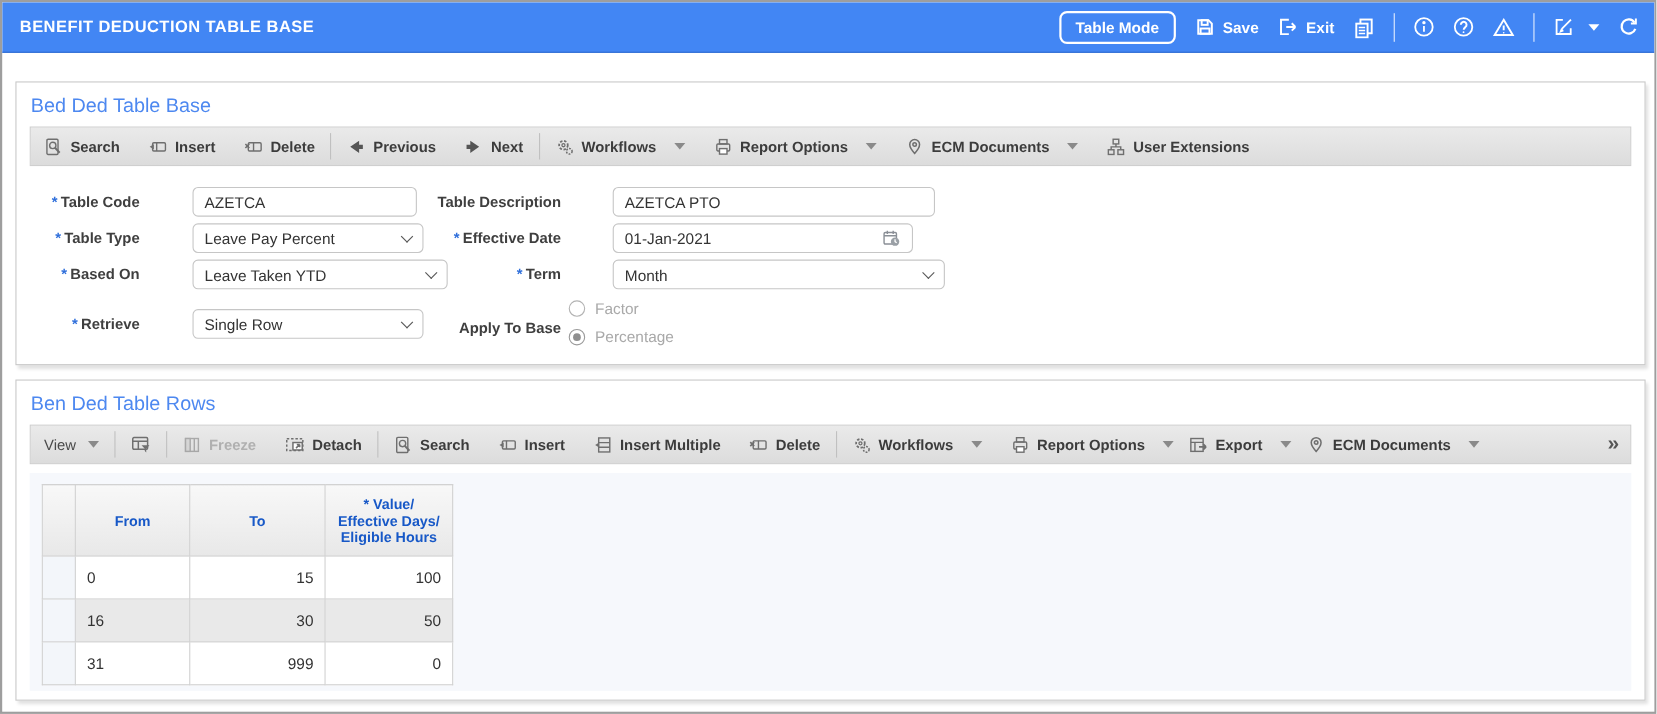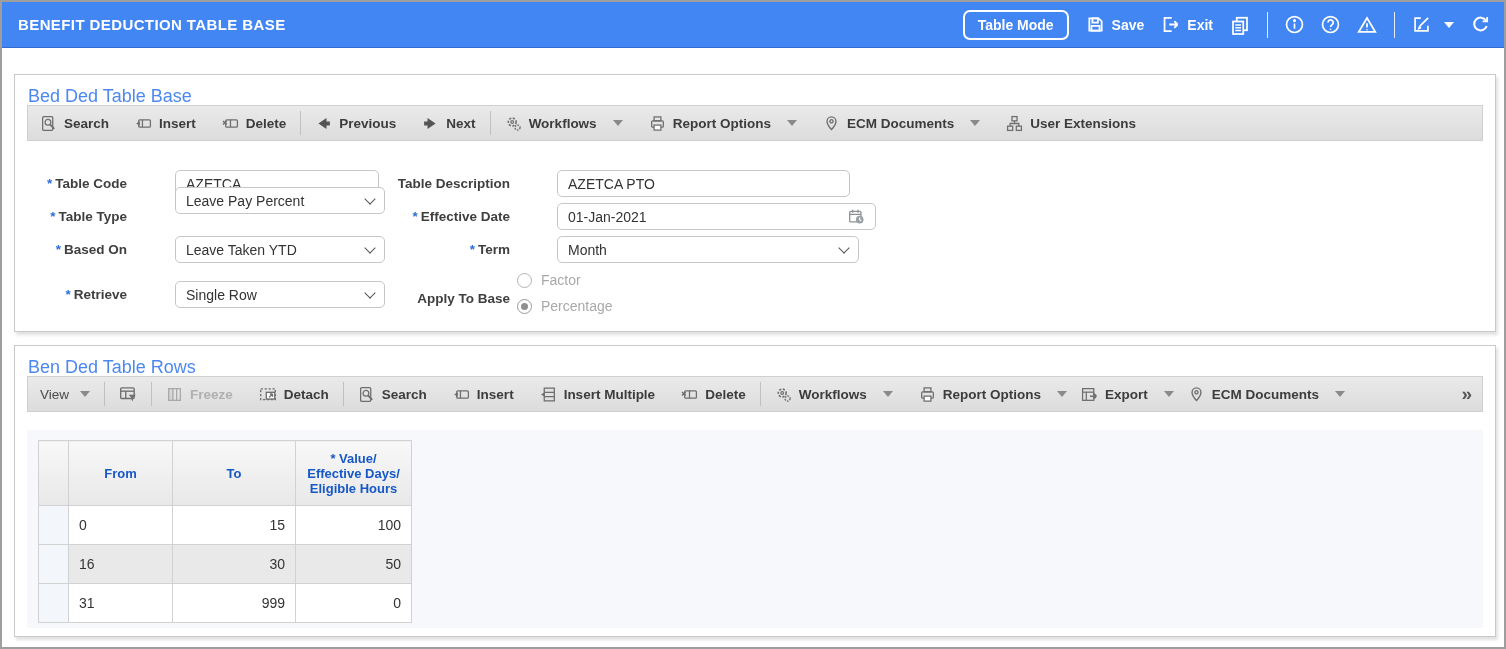--- a/index.html
+++ b/index.html
@@ -18,21 +18,21 @@
   .hdr-divider { width:1px; height:26px; background:rgba(255,255,255,.85); }
   .ic { display:block; }
 
   
   .panel { position:absolute; left:12px; width:1482px; background:#fff; border:1px solid #c9c9c9;
            box-shadow:2px 3px 3px rgba(0,0,0,.12); }
   #panel-base { top:72px; height:258px; }
   #panel-rows { top:343px; height:292px; }
   .panel-title { position:absolute; left:13px; top:11px; font-size:18px; color:#4d88f0; }
 
-  .toolbar { position:absolute; left:12px; right:12px; top:30px; height:36px;
+  .toolbar { position:absolute; left:12px; right:12px; top:40px; height:36px;
              background:linear-gradient(#eaeaea,#dcdcdc); border:1px solid #cfcfcf;
              display:flex; align-items:center; padding:0 12px; }
   .tb-item { display:flex; align-items:center; gap:7px; font-size:13.5px; font-weight:bold;
              color:#3c3c3c; cursor:pointer; white-space:nowrap; }
   .tb-gap { width:26px; flex:none; }
   .tb-gap-sm { width:14px; flex:none; }
   .tb-divider { width:1px; height:24px; background:#c0c0c0; margin:0 14px; flex:none; }
   .tb-caret { width:0; height:0; border-left:5px solid transparent; border-right:5px solid transparent;
               border-top:6px solid #8a8a8a; margin-left:9px; }
   .tb-item.disabled { color:#b0b0b0; cursor:default; }
@@ -325,34 +325,34 @@
         <span>User Extensions</span>
       </div>
     </div>
 
     <div class="f-label lab1" style="top:95px"><span class="req">*</span><span>Table Code</span></div>
     <div class="f-input inp1" style="top:95px;width:204px">AZETCA</div>
     <div class="f-label lab2" style="top:95px"><span>Table Description</span></div>
     <div class="f-input inp2" style="top:95px;width:293px">AZETCA PTO</div>
 
     <div class="f-label lab1" style="top:128px"><span class="req">*</span><span>Table Type</span></div>
-    <div class="f-select inp1" style="top:112px;width:210px">
+    <div class="f-select inp1" style="top:128px;width:210px">
       <span>Leave Pay Percent</span>
       <span class="sel-chevron"></span>
     </div>
     <div class="f-label lab2" style="top:128px"><span class="req">*</span><span>Effective Date</span></div>
-    <div class="f-input f-date inp2" style="top:128px;width:319px">
+    <div class="f-input f-date inp2" style="top:128px;width:273px">
       <span>01-Jan-2021</span>
       <svg class="ic" width="17" height="17" viewBox="0 0 16 16">
           <use href="#sym-calclock"></use>
         </svg>
     </div>
 
     <div class="f-label lab1" style="top:161px"><span class="req">*</span><span>Based On</span></div>
-    <div class="f-select inp1" style="top:161px;width:210px">
+    <div class="f-select inp1" style="top:161px;width:232px">
       <span>Leave Taken YTD</span>
       <span class="sel-chevron"></span>
     </div>
     <div class="f-label lab2" style="top:161px"><span class="req">*</span><span>Term</span></div>
     <div class="f-select inp2" style="top:161px;width:302px">
       <span>Month</span>
       <span class="sel-chevron"></span>
     </div>
 
     <div class="f-label lab1" style="top:206px"><span class="req">*</span><span>Retrieve</span></div>

